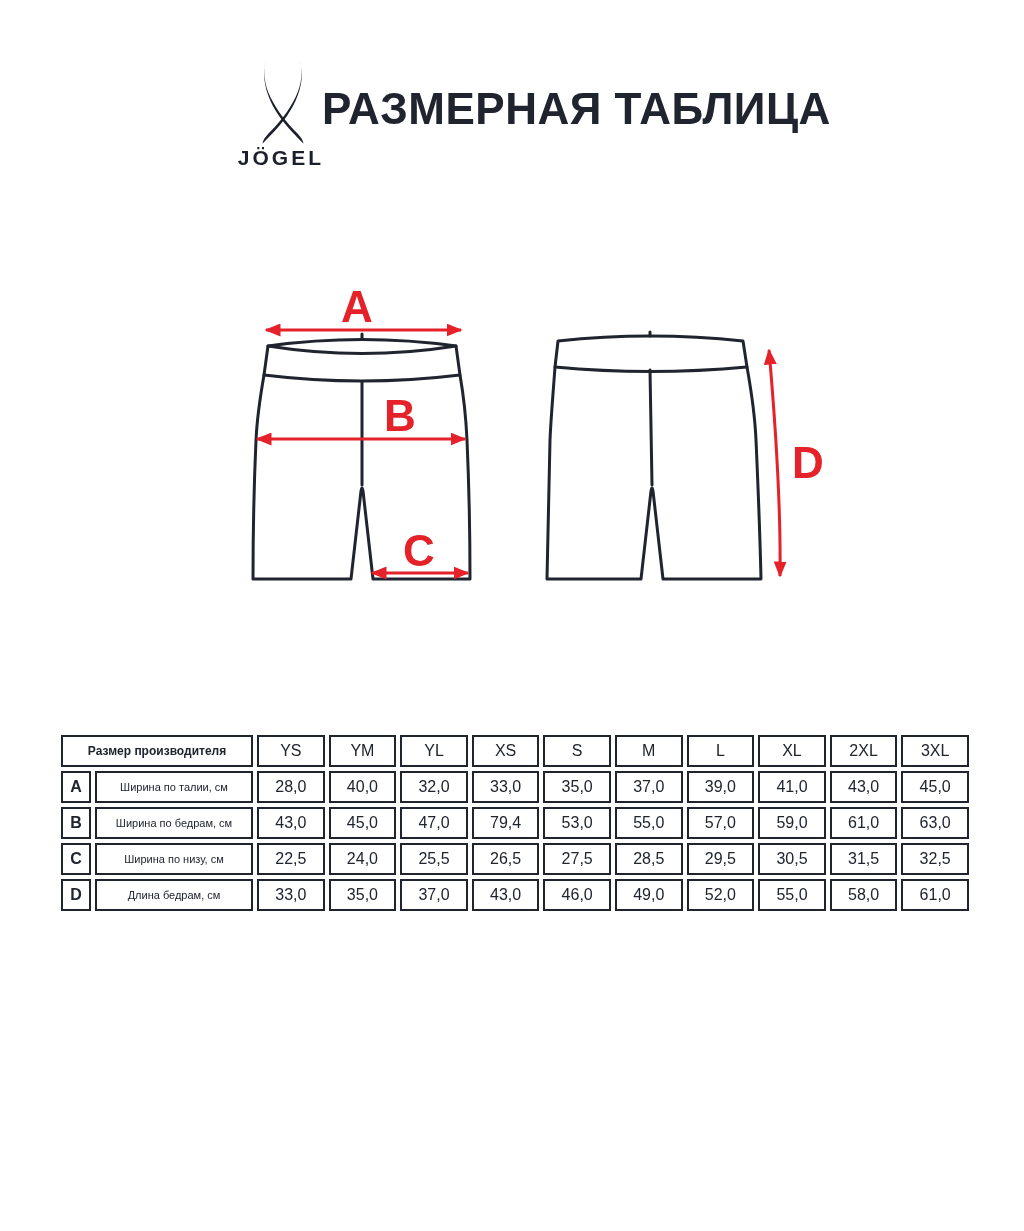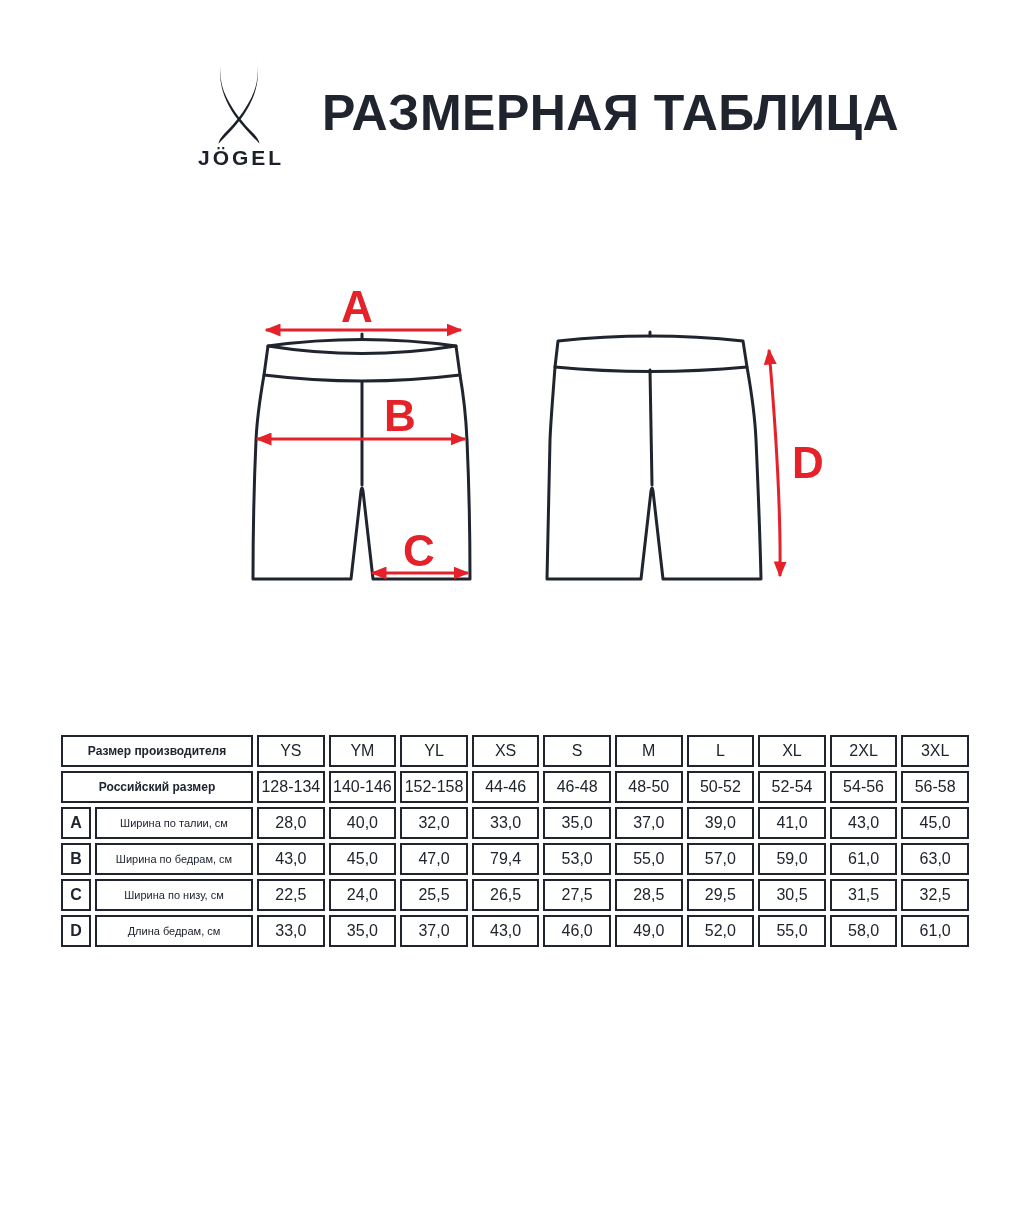--- a/index.html
+++ b/index.html
@@ -7,31 +7,31 @@
     width:1024px;height:1231px;
     background:#ffffff;
     font-family:"Liberation Sans","DejaVu Sans",sans-serif;
     color:#20242f;
     position:relative;
     overflow:hidden;
   }
   
   .brand{
     position:absolute;left:198px;top:58px;width:126px;
-    display:flex;flex-direction:column;align-items:flex-start;
+    display:flex;flex-direction:column;align-items:flex-end;
   }
   .brand-icon{width:82px;height:86px;}
   .brand-word{
     margin-top:2px;
     font-size:21px;font-weight:bold;letter-spacing:3px;
     color:#1c202b;
   }
   .page-title{
     position:absolute;left:322px;top:84px;
-    font-size:50px;font-weight:bold;letter-spacing:0.5px;
+    font-size:44px;font-weight:bold;letter-spacing:0.5px;
     color:#20242f;white-space:nowrap;
   }
   
   .diagram{
     position:absolute;left:0;top:270px;width:1024px;height:330px;
   }
   .shorts-line{fill:none;stroke:#20242f;stroke-width:3;stroke-linejoin:round;stroke-linecap:round;}
   .measure{fill:none;stroke:#e5212a;stroke-width:3;stroke-linecap:butt;}
   .measure-letter{
     font-family:"Liberation Sans","DejaVu Sans",sans-serif;
@@ -151,33 +151,20 @@
       <td>YL</td>
       <td>XS</td>
       <td>S</td>
       <td>M</td>
       <td>L</td>
       <td>XL</td>
       <td>2XL</td>
       <td>3XL</td>
     </tr>
     <tr>
-      <td class="hdr-label" colspan="2">Российский размер</td>
-      <td>128-134</td>
-      <td>140-146</td>
-      <td>152-158</td>
-      <td>44-46</td>
-      <td>46-48</td>
-      <td>48-50</td>
-      <td>50-52</td>
-      <td>52-54</td>
-      <td>54-56</td>
-      <td>56-58</td>
-    </tr>
-    <tr>
       <td class="row-letter">A</td>
       <td class="row-label">Ширина по талии, см</td>
       <td>28,0</td>
       <td>40,0</td>
       <td>32,0</td>
       <td>33,0</td>
       <td>35,0</td>
       <td>37,0</td>
       <td>39,0</td>
       <td>41,0</td>

